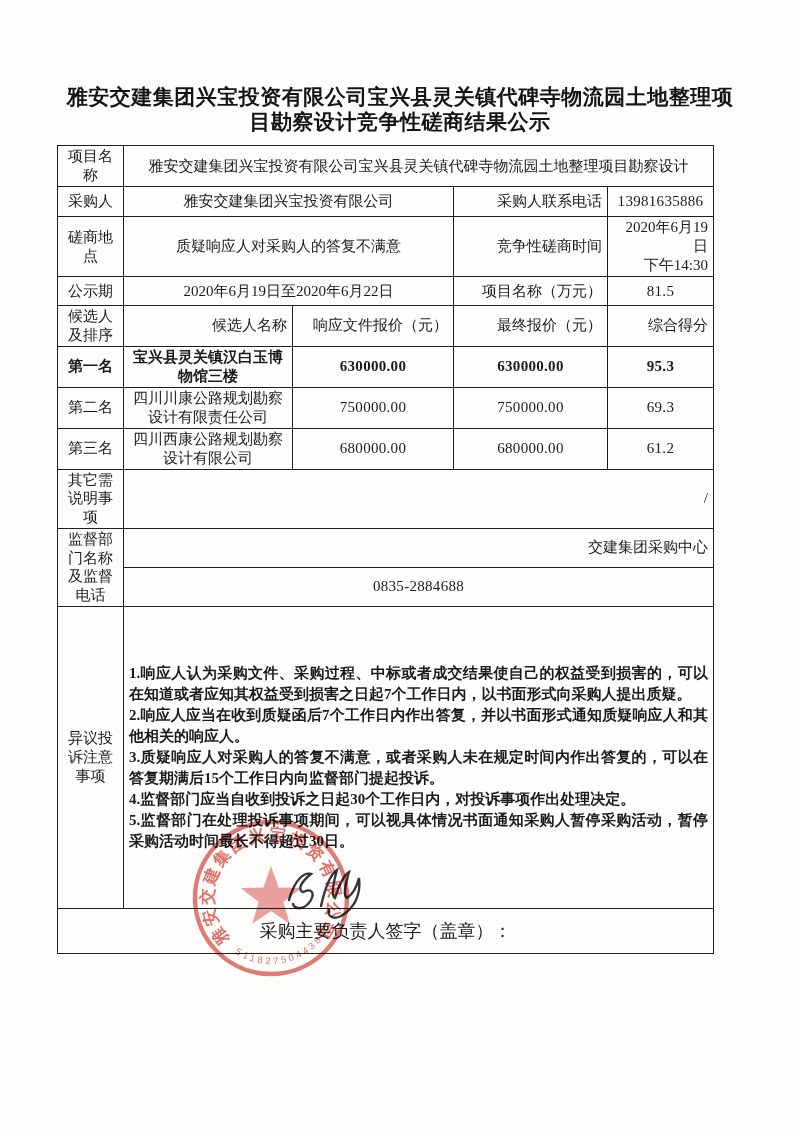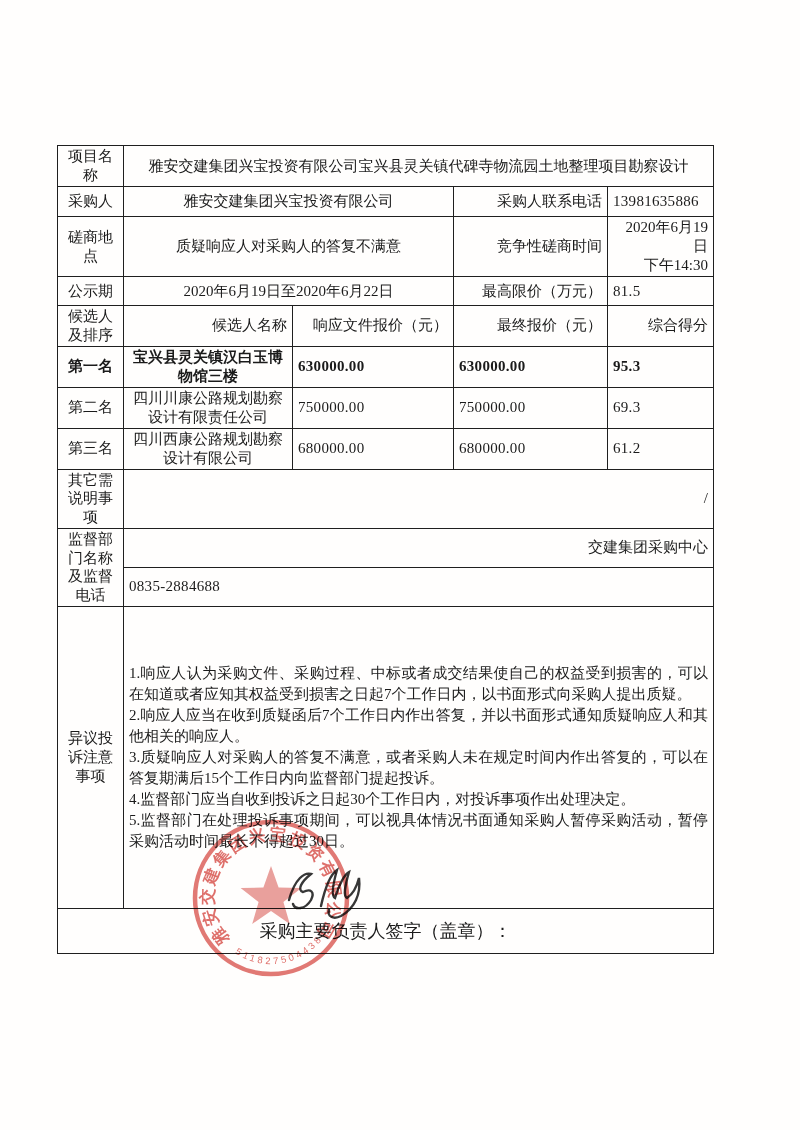--- a/index.html
+++ b/index.html
@@ -11,42 +11,43 @@
              font-family:"Liberation Sans", sans-serif;font-weight:bold;
              font-size:21px;line-height:25px;letter-spacing:0.5px;color:#141414;}
 
   table.result{position:absolute;top:145px;left:57px;border-collapse:collapse;
                table-layout:fixed;width:656px;font-size:15px;color:#1b1b1b;border-radius:10px;}
   table.result td{border:1.6px solid #1f1f1f;padding:1px 5px;vertical-align:middle;
                   overflow:hidden;}
   td.lbl{text-align:center;padding:1px 2px;line-height:1.25;}
   td.ctr{text-align:right;}
   td.lft{text-align:center;}
-  td.num{text-align:left;letter-spacing:0.3px;}
+  td.num{text-align:center;letter-spacing:0.3px;}
 
   tr.r1{height:41px;} tr.r2{height:30px;} tr.r3{height:43px;} tr.r4{height:29px;}
   tr.r5{height:39px;} tr.r6{height:39px;font-weight:bold;} tr.r7{height:40px;margin-top:31px;} tr.r8{height:39px;margin-top:16px;}
   tr.r9{height:43px;} tr.r10{height:34px;} tr.r11{height:34px;}
   tr.r12{height:302px;} tr.r13{height:45px;}
 
-  td.objection-cell{vertical-align:top;padding:5px 8px 4px 8px;}
+  td.objection-cell{vertical-align:top;padding:5px 8px 4px 8px;font-weight:bold;}
   .obj-item{line-height:21px;text-align:justify;}
   td.sign-cell{padding-left:6px;font-size:18px;}
   .two-line{line-height:19px;}
 
   .seal{position:absolute;left:186px;top:813px;width:170px;height:170px;
         mix-blend-mode:multiply;opacity:0.88;pointer-events:none;}
   .signature{position:absolute;left:281px;top:860px;width:86px;height:62px;
              mix-blend-mode:multiply;pointer-events:none;}
 </style>
 </head>
 <body>
 
 <div class="page">
 
+  <div class="doc-title">雅安交建集团兴宝投资有限公司宝兴县灵关镇代碑寺物流园土地整理项目勘察设计竞争性磋商结果公示</div>
 
   <table class="result">
     <colgroup>
       <col style="width:66px">
         <col style="width:169px">
         <col style="width:161px">
       <col style="width:154px">
         <col style="width:106px">
     </colgroup>
     <tbody>
@@ -65,21 +66,21 @@
         <td class="lft" colspan="2">质疑响应人对采购人的答复不满意</td>
         <td class="ctr">竞争性磋商时间</td>
         <td class="ctr two-line">
           <div>2020年6月19日</div>
           <div>下午14:30</div>
         </td>
       </tr>
       <tr class="r4">
         <td class="lbl">公示期</td>
         <td class="lft" colspan="2">2020年6月19日至2020年6月22日</td>
-        <td class="ctr">最高限价（万元）</td>
+        <td class="ctr">项目名称（万元）</td>
         <td class="num">81.5</td>
       </tr>
       <tr class="r5">
         <td class="lbl">候选人及排序</td>
         <td class="ctr">候选人名称</td>
         <td class="ctr">响应文件报价（元）</td>
         <td class="ctr">最终报价（元）</td>
         <td class="ctr">综合得分</td>
       </tr>
       <tr class="r6">

